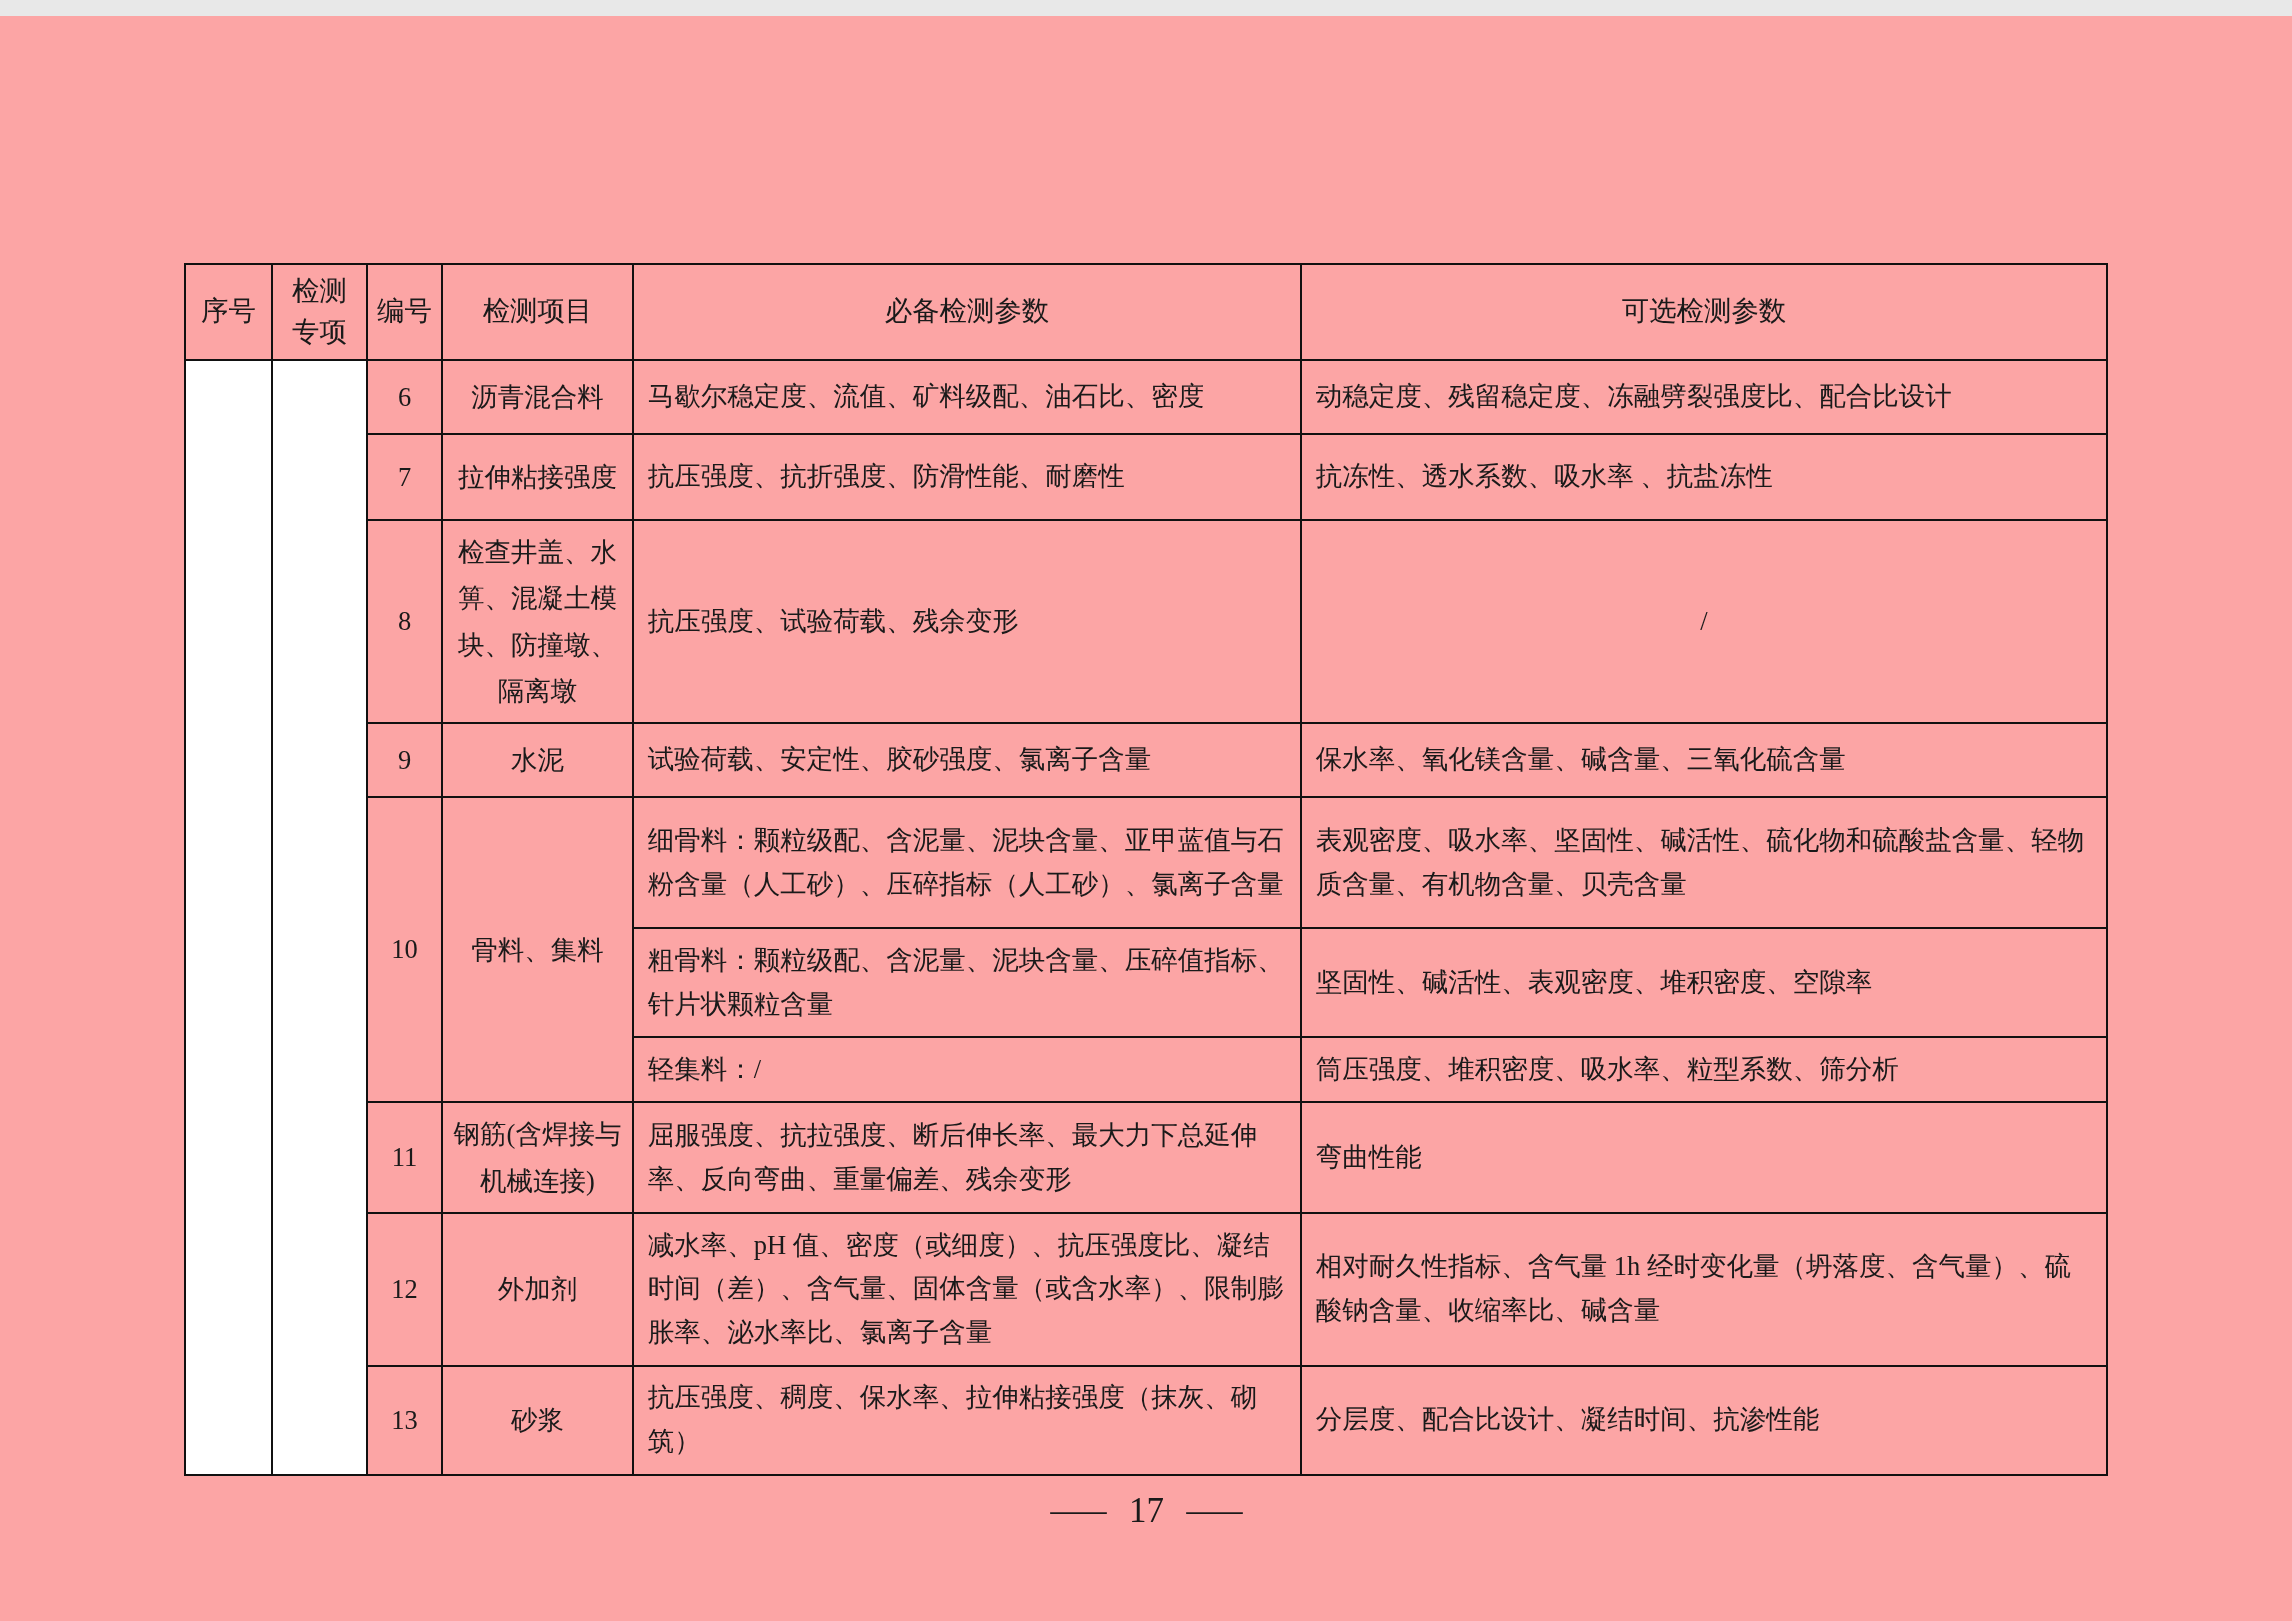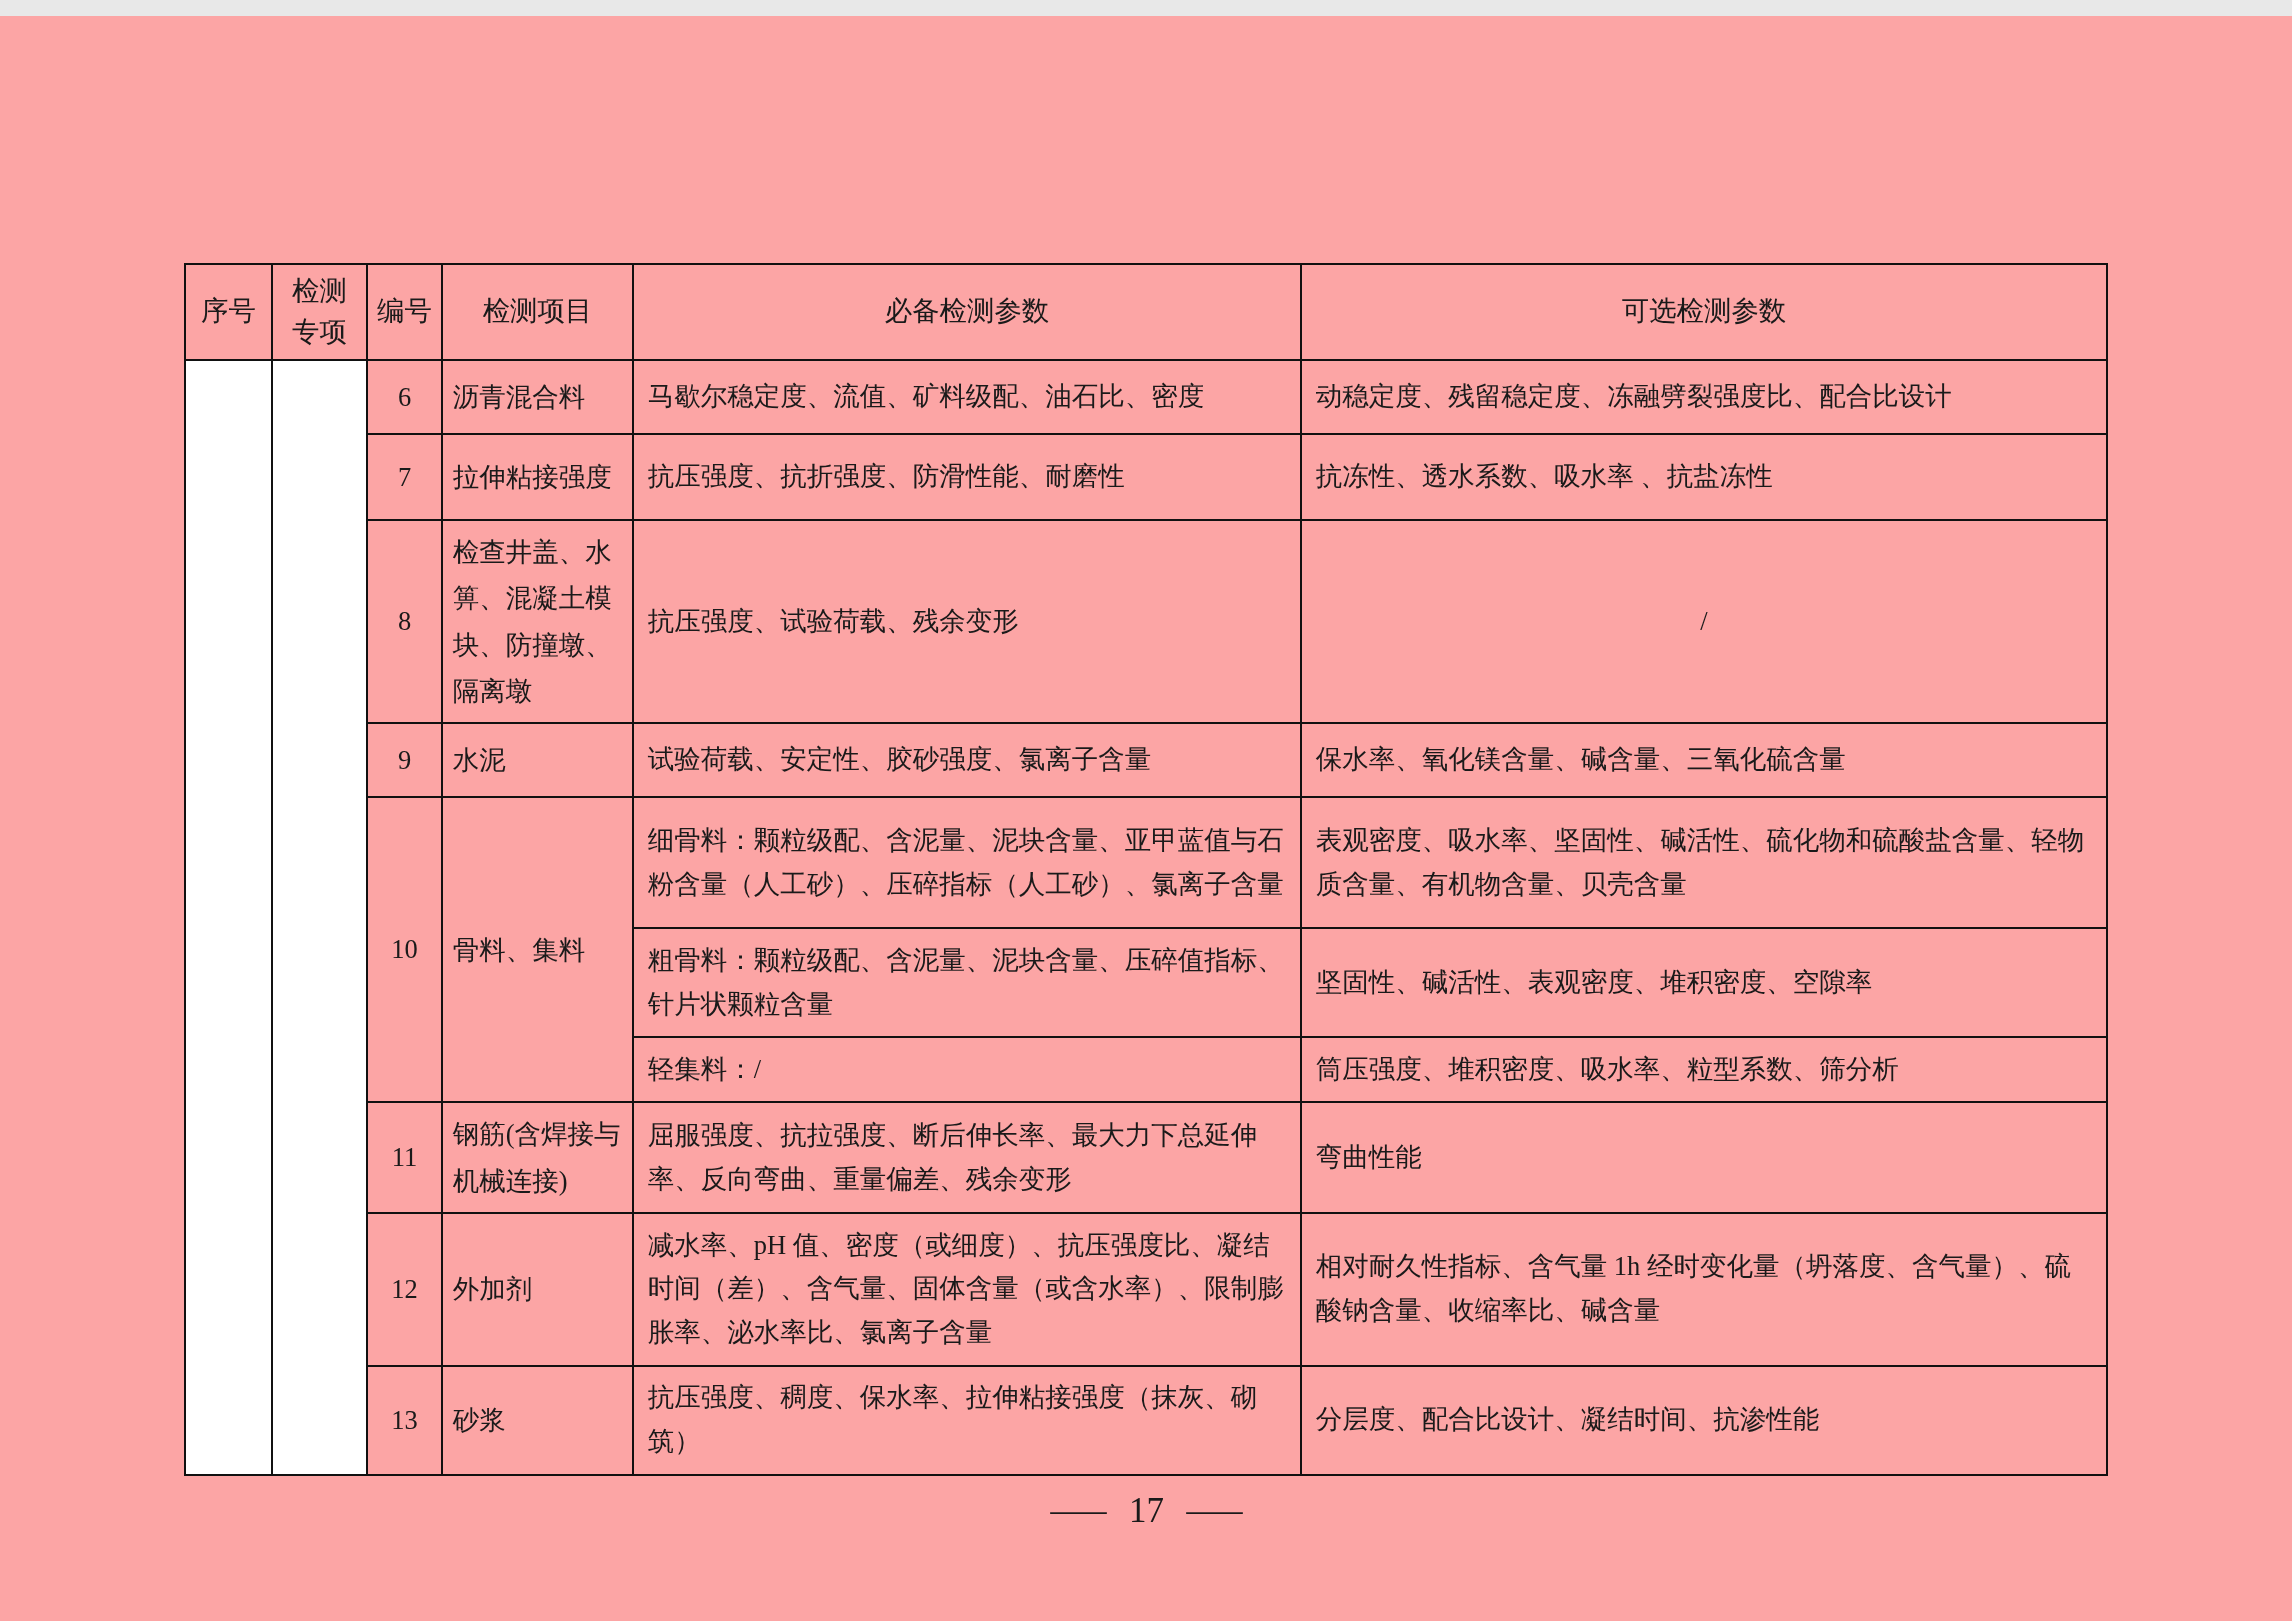--- a/index.html
+++ b/index.html
@@ -30,21 +30,21 @@
   }
   .spec th {
     font-size:27.4px;
     text-align:center;
     padding:5.9px 5.9px;
     line-height:1.5;
   }
   .spec th.h-zhuanxiang { padding:5.9px 15.7px;font-family:Liberation Serif, serif; }
   .c-empty { background:#ffffff; }
   .c-no { text-align:center; font-family:"Liberation Serif","DejaVu Serif",serif; }
-  .c-item { text-align:left; padding:7.8px 9.8px; line-height:1.75; }
+  .c-item { text-align:center; padding:7.8px 9.8px; line-height:1.75; }
   .c-req, .c-opt { text-align:left; padding:9.8px 13.7px; line-height:1.65;border-radius:26px; }
   .c-center { text-align:center; }
   .page-number {
     position:absolute;
     left:0; right:0; top:1475px;
     display:flex; align-items:center; justify-content:center;
     gap:33px;
     font-size:35px;
   }
   .page-number .dash { letter-spacing:0; transform:scaleX(1.6); display:inline-block; }

